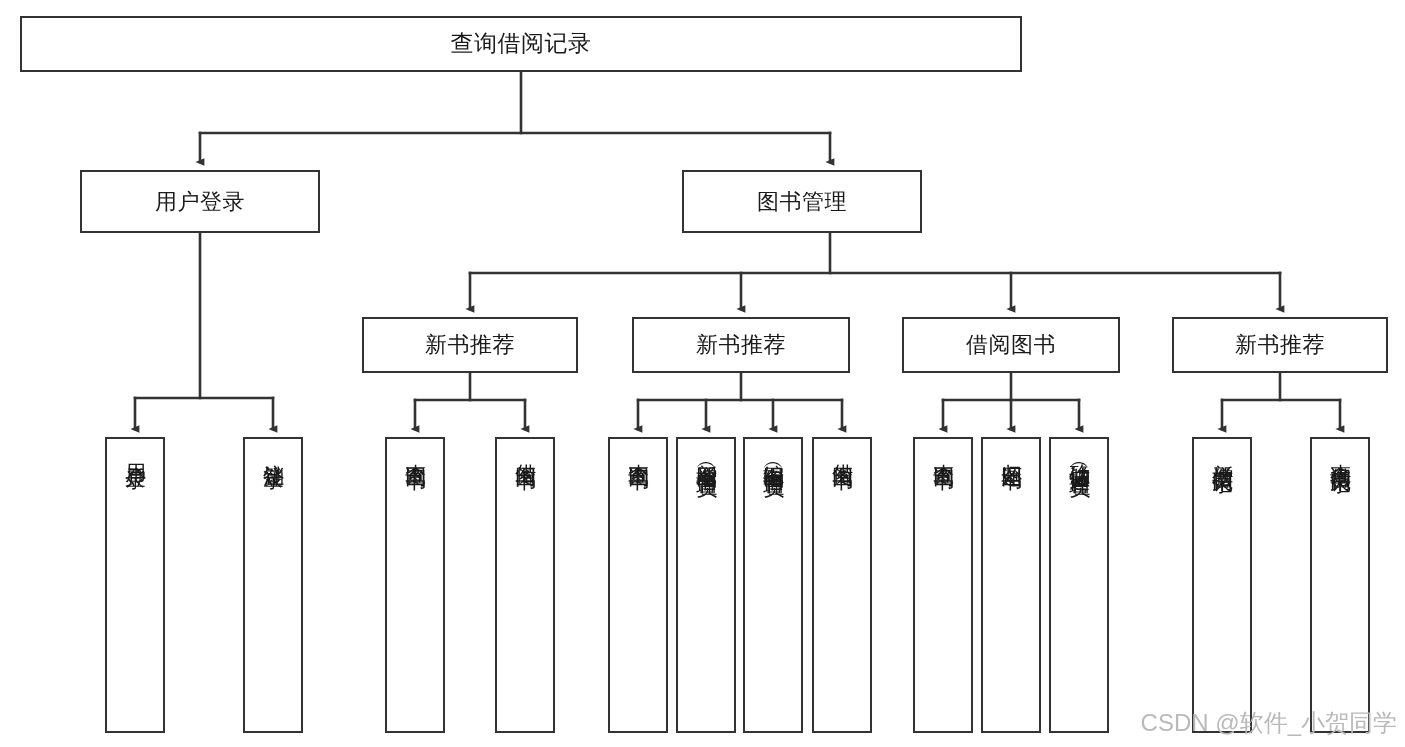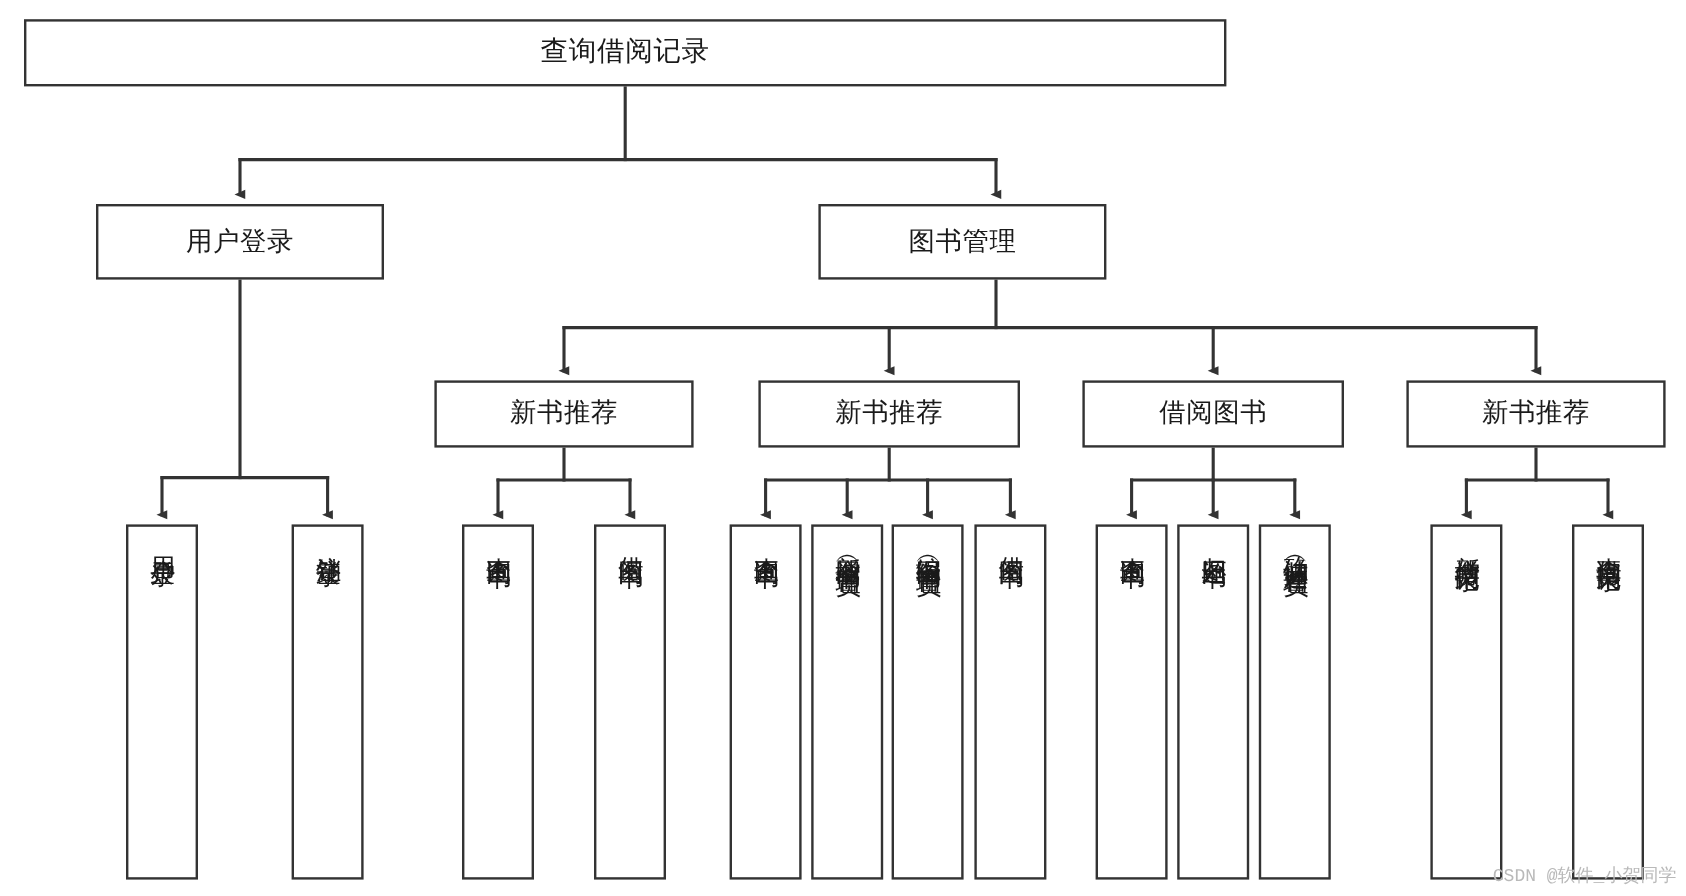--- a/index.html
+++ b/index.html
@@ -55,25 +55,25 @@
     text-orientation: upright;
     font-size: 21px;
     line-height: 1.22;
     letter-spacing: 2px;
     white-space: nowrap;
   }
   .watermark {
     position: absolute;
     right: 8px;
     bottom: 8px;
-    font-size: 15px;
+    font-size: 24px;
     color: #b9b9b9;
     z-index: 3;
     white-space: nowrap;
-    font-family: Liberation Mono, monospace;
+    font-family: Liberation Sans, sans-serif;
   }
 </style>
 </head>
 <body>
 
 <div id="canvas">
 
   <svg id="edges" viewBox="0 0 1405 747" xmlns="http://www.w3.org/2000/svg">
     <defs>
       <marker id="arrow" markerWidth="10" markerHeight="10" refX="4.2" refY="5" orient="auto" markerUnits="userSpaceOnUse">

